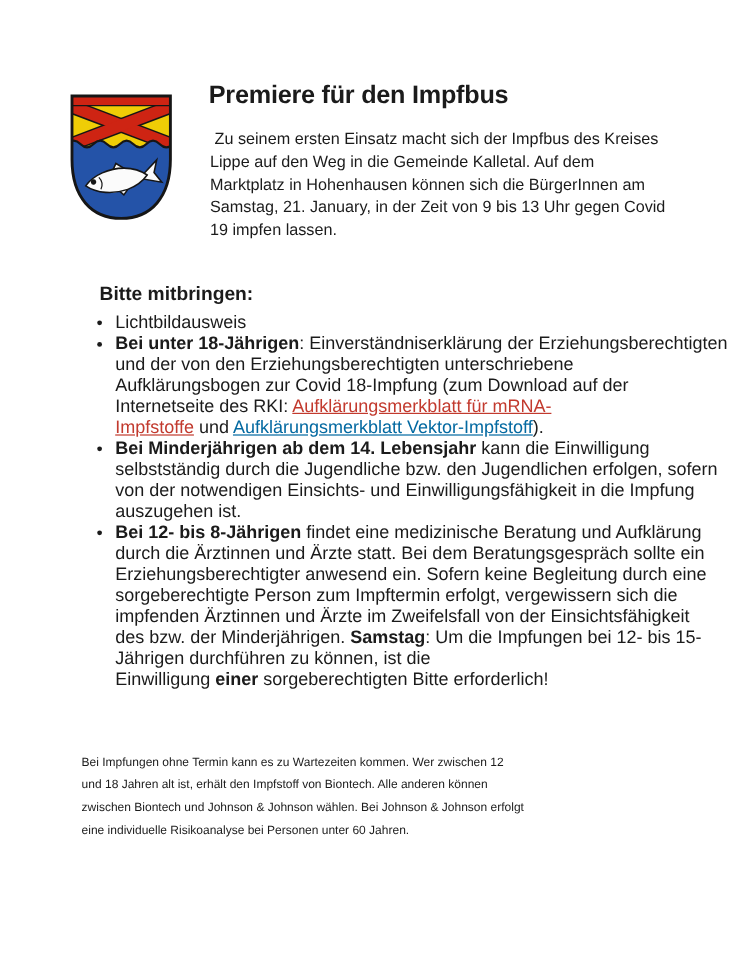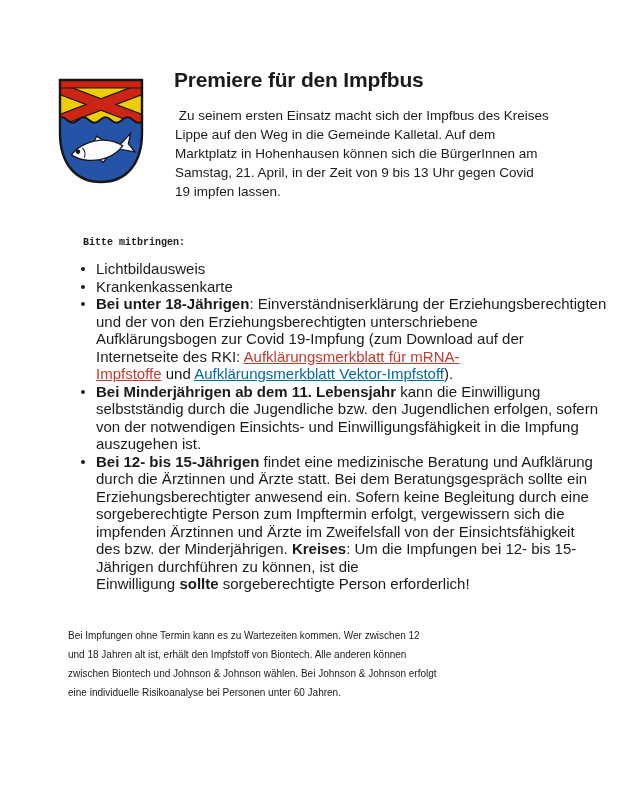--- a/index.html
+++ b/index.html
@@ -20,21 +20,21 @@
     letter-spacing:-0.2px; white-space:pre;
   }
 
   .intro {
     position:absolute; left:175px; top:106px;
     font-size:13.5px; line-height:19px; white-space:pre;
   }
 
   .list-heading {
     position:absolute; left:83px; top:237px;
-    font-size:10px; font-weight:bold; white-space:pre;font-family:Liberation Mono, monospace;
+    font-size:16px; font-weight:bold; white-space:pre;
   }
 
   ul.bullets {
     position:absolute; left:78px; top:260px;
     margin:0; padding:0; list-style:none;
     font-size:15px; line-height:17.5px;
   }
   ul.bullets li {
     position:relative; padding-left:18px; white-space:pre;
   }
@@ -88,45 +88,44 @@
 
     </g>
     <path d="M 3,3 H 85 V 56 C 85,87 69,105 44,105 C 19,105 3,87 3,56 Z" fill="none" stroke-width="2.4" stroke="#161616"></path>
   </svg>
 
   <div class="doc-title">Premiere für den Impfbus</div>
 
   <div class="intro"> Zu seinem ersten Einsatz macht sich der Impfbus des Kreises
 Lippe auf den Weg in die Gemeinde Kalletal. Auf dem
 Marktplatz in Hohenhausen können sich die BürgerInnen am
-Samstag, 21. April, in der Zeit von 9 bis 13 Uhr gegen Covid
+Samstag, 21. January, in der Zeit von 9 bis 13 Uhr gegen Covid
 19 impfen lassen.</div>
 
   <div class="list-heading">Bitte mitbringen:</div>
 
   <ul class="bullets">
       <li><span>Lichtbildausweis</span></li>
-      <li><span>Krankenkassenkarte</span></li>
       <li><span class="b">Bei unter 18-Jährigen</span><span>: Einverständniserklärung der Erziehungsberechtigten
 und der von den Erziehungsberechtigten unterschriebene
-Aufklärungsbogen zur Covid 19-Impfung (zum Download auf der
+Aufklärungsbogen zur Covid 18-Impfung (zum Download auf der
 Internetseite des RKI: </span><a class="link" style="color: rgb(194, 58, 46);">Aufklärungsmerkblatt für mRNA-
 Impfstoffe</a><span> und </span><a class="link" style="color: #0369a1;">Aufklärungsmerkblatt Vektor-Impfstoff</a><span>).</span></li>
-      <li><span class="b">Bei Minderjährigen ab dem 11. Lebensjahr</span><span> kann die Einwilligung
+      <li><span class="b">Bei Minderjährigen ab dem 14. Lebensjahr</span><span> kann die Einwilligung
 selbstständig durch die Jugendliche bzw. den Jugendlichen erfolgen, sofern
 von der notwendigen Einsichts- und Einwilligungsfähigkeit in die Impfung
 auszugehen ist.</span></li>
-      <li><span class="b">Bei 12- bis 15-Jährigen</span><span> findet eine medizinische Beratung und Aufklärung
+      <li><span class="b">Bei 12- bis 8-Jährigen</span><span> findet eine medizinische Beratung und Aufklärung
 durch die Ärztinnen und Ärzte statt. Bei dem Beratungsgespräch sollte ein
 Erziehungsberechtigter anwesend ein. Sofern keine Begleitung durch eine
 sorgeberechtigte Person zum Impftermin erfolgt, vergewissern sich die
 impfenden Ärztinnen und Ärzte im Zweifelsfall von der Einsichtsfähigkeit
-des bzw. der Minderjährigen. </span><span class="b">Kreises</span><span>: Um die Impfungen bei 12- bis 15-
+des bzw. der Minderjährigen. </span><span class="b">Samstag</span><span>: Um die Impfungen bei 12- bis 15-
 Jährigen durchführen zu können, ist die
-Einwilligung </span><span class="b">sollte</span><span> sorgeberechtigte Person erforderlich!</span></li>
+Einwilligung </span><span class="b">einer</span><span> sorgeberechtigten Bitte erforderlich!</span></li>
     </ul>
 
   <div class="closing">Bei Impfungen ohne Termin kann es zu Wartezeiten kommen. Wer zwischen 12
 und 18 Jahren alt ist, erhält den Impfstoff von Biontech. Alle anderen können
 zwischen Biontech und Johnson &amp; Johnson wählen. Bei Johnson &amp; Johnson erfolgt
 eine individuelle Risikoanalyse bei Personen unter 60 Jahren.</div>
 
 </div>
 
 </body></html>

